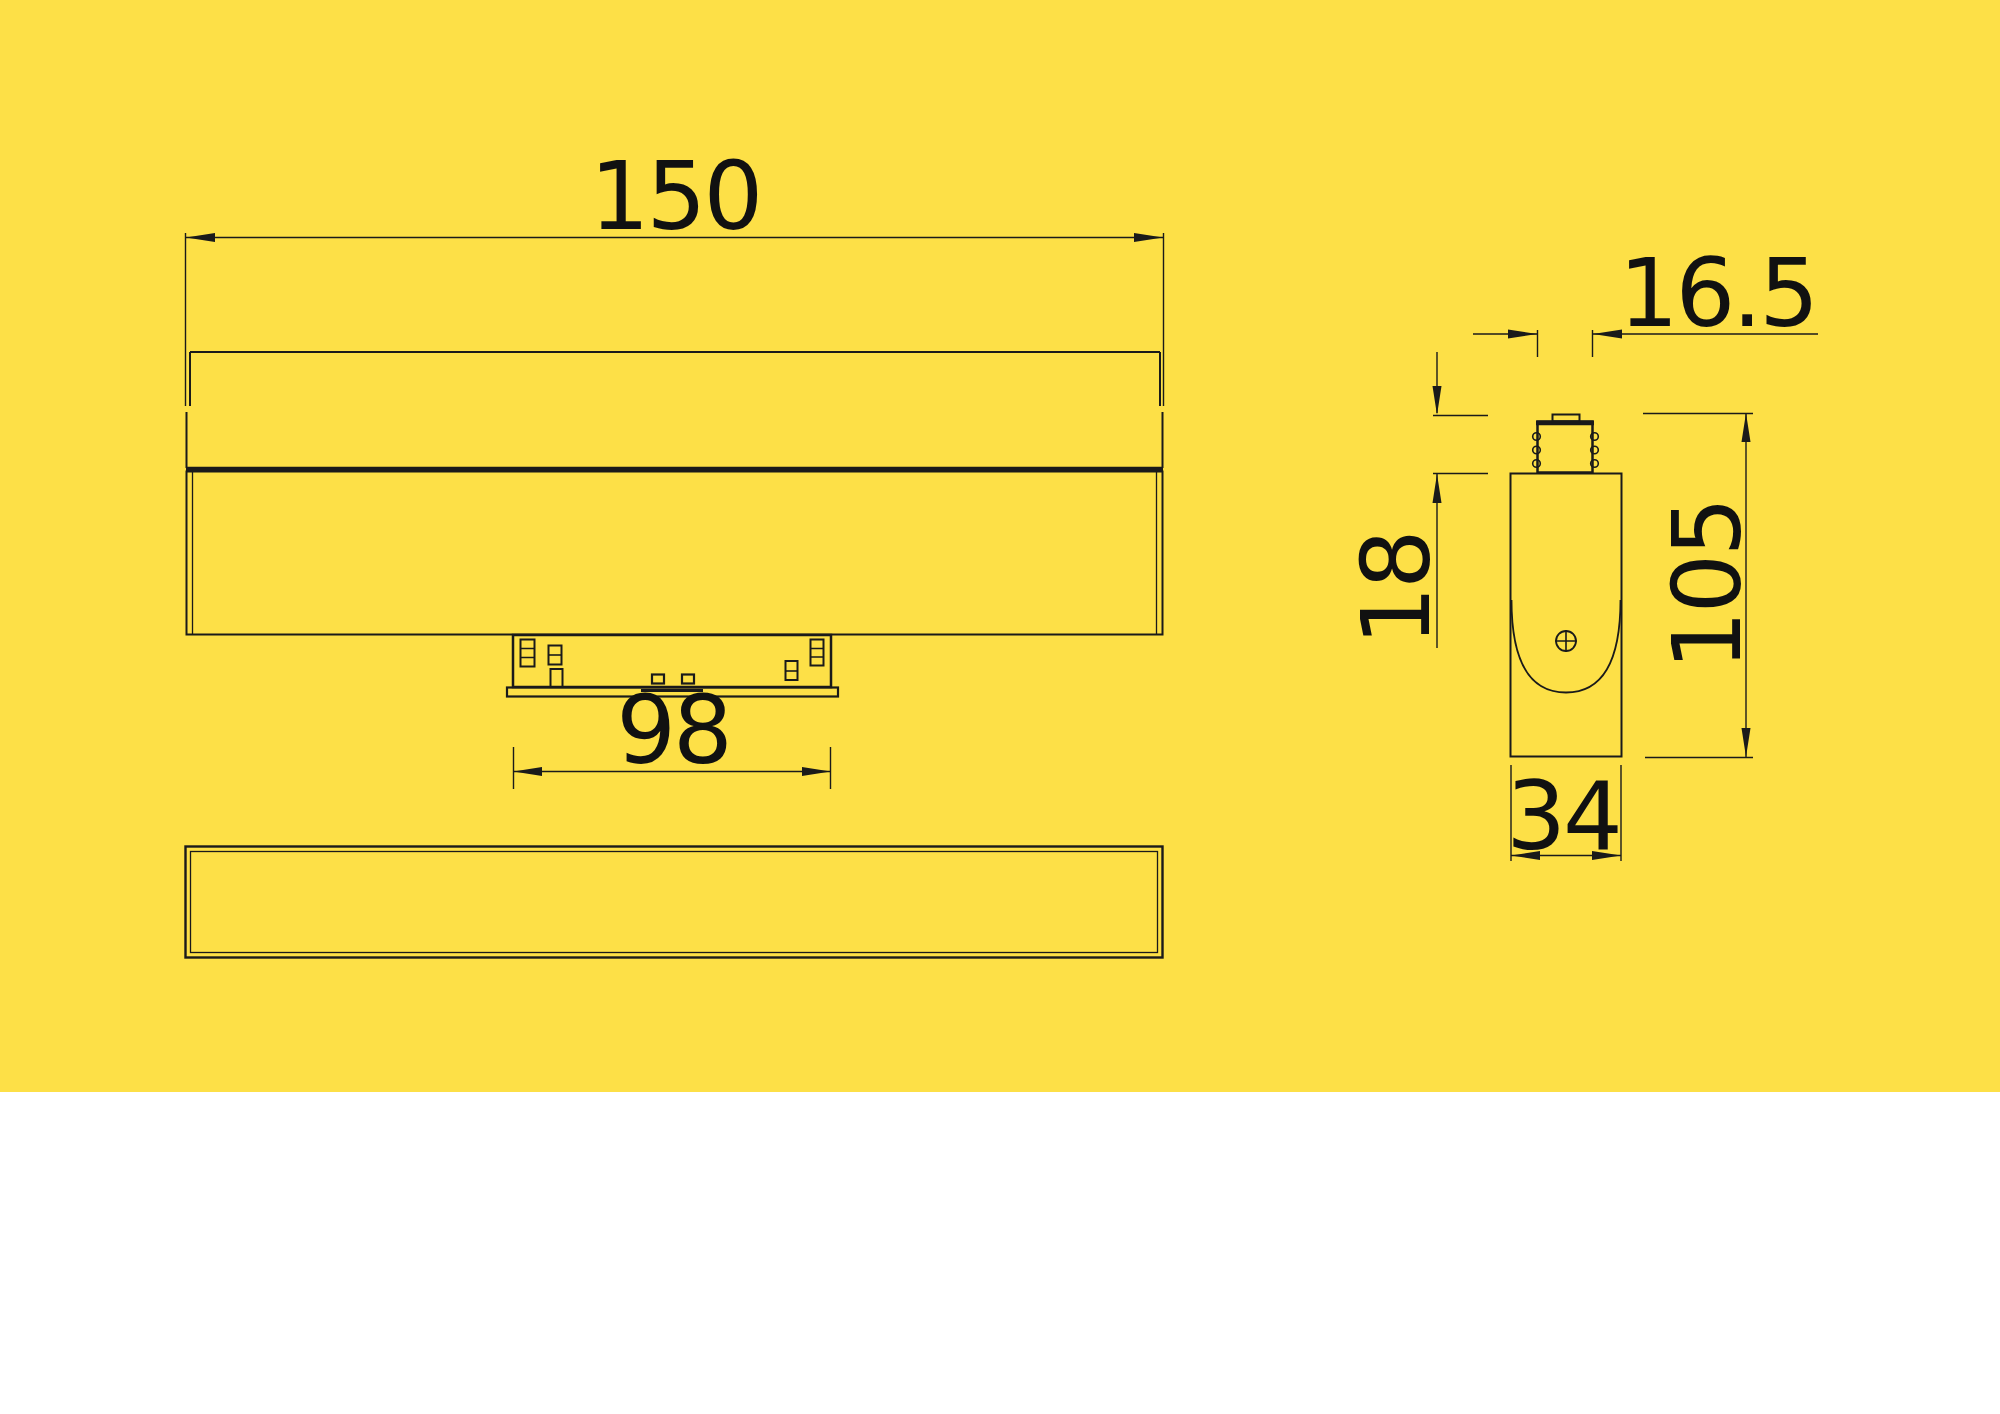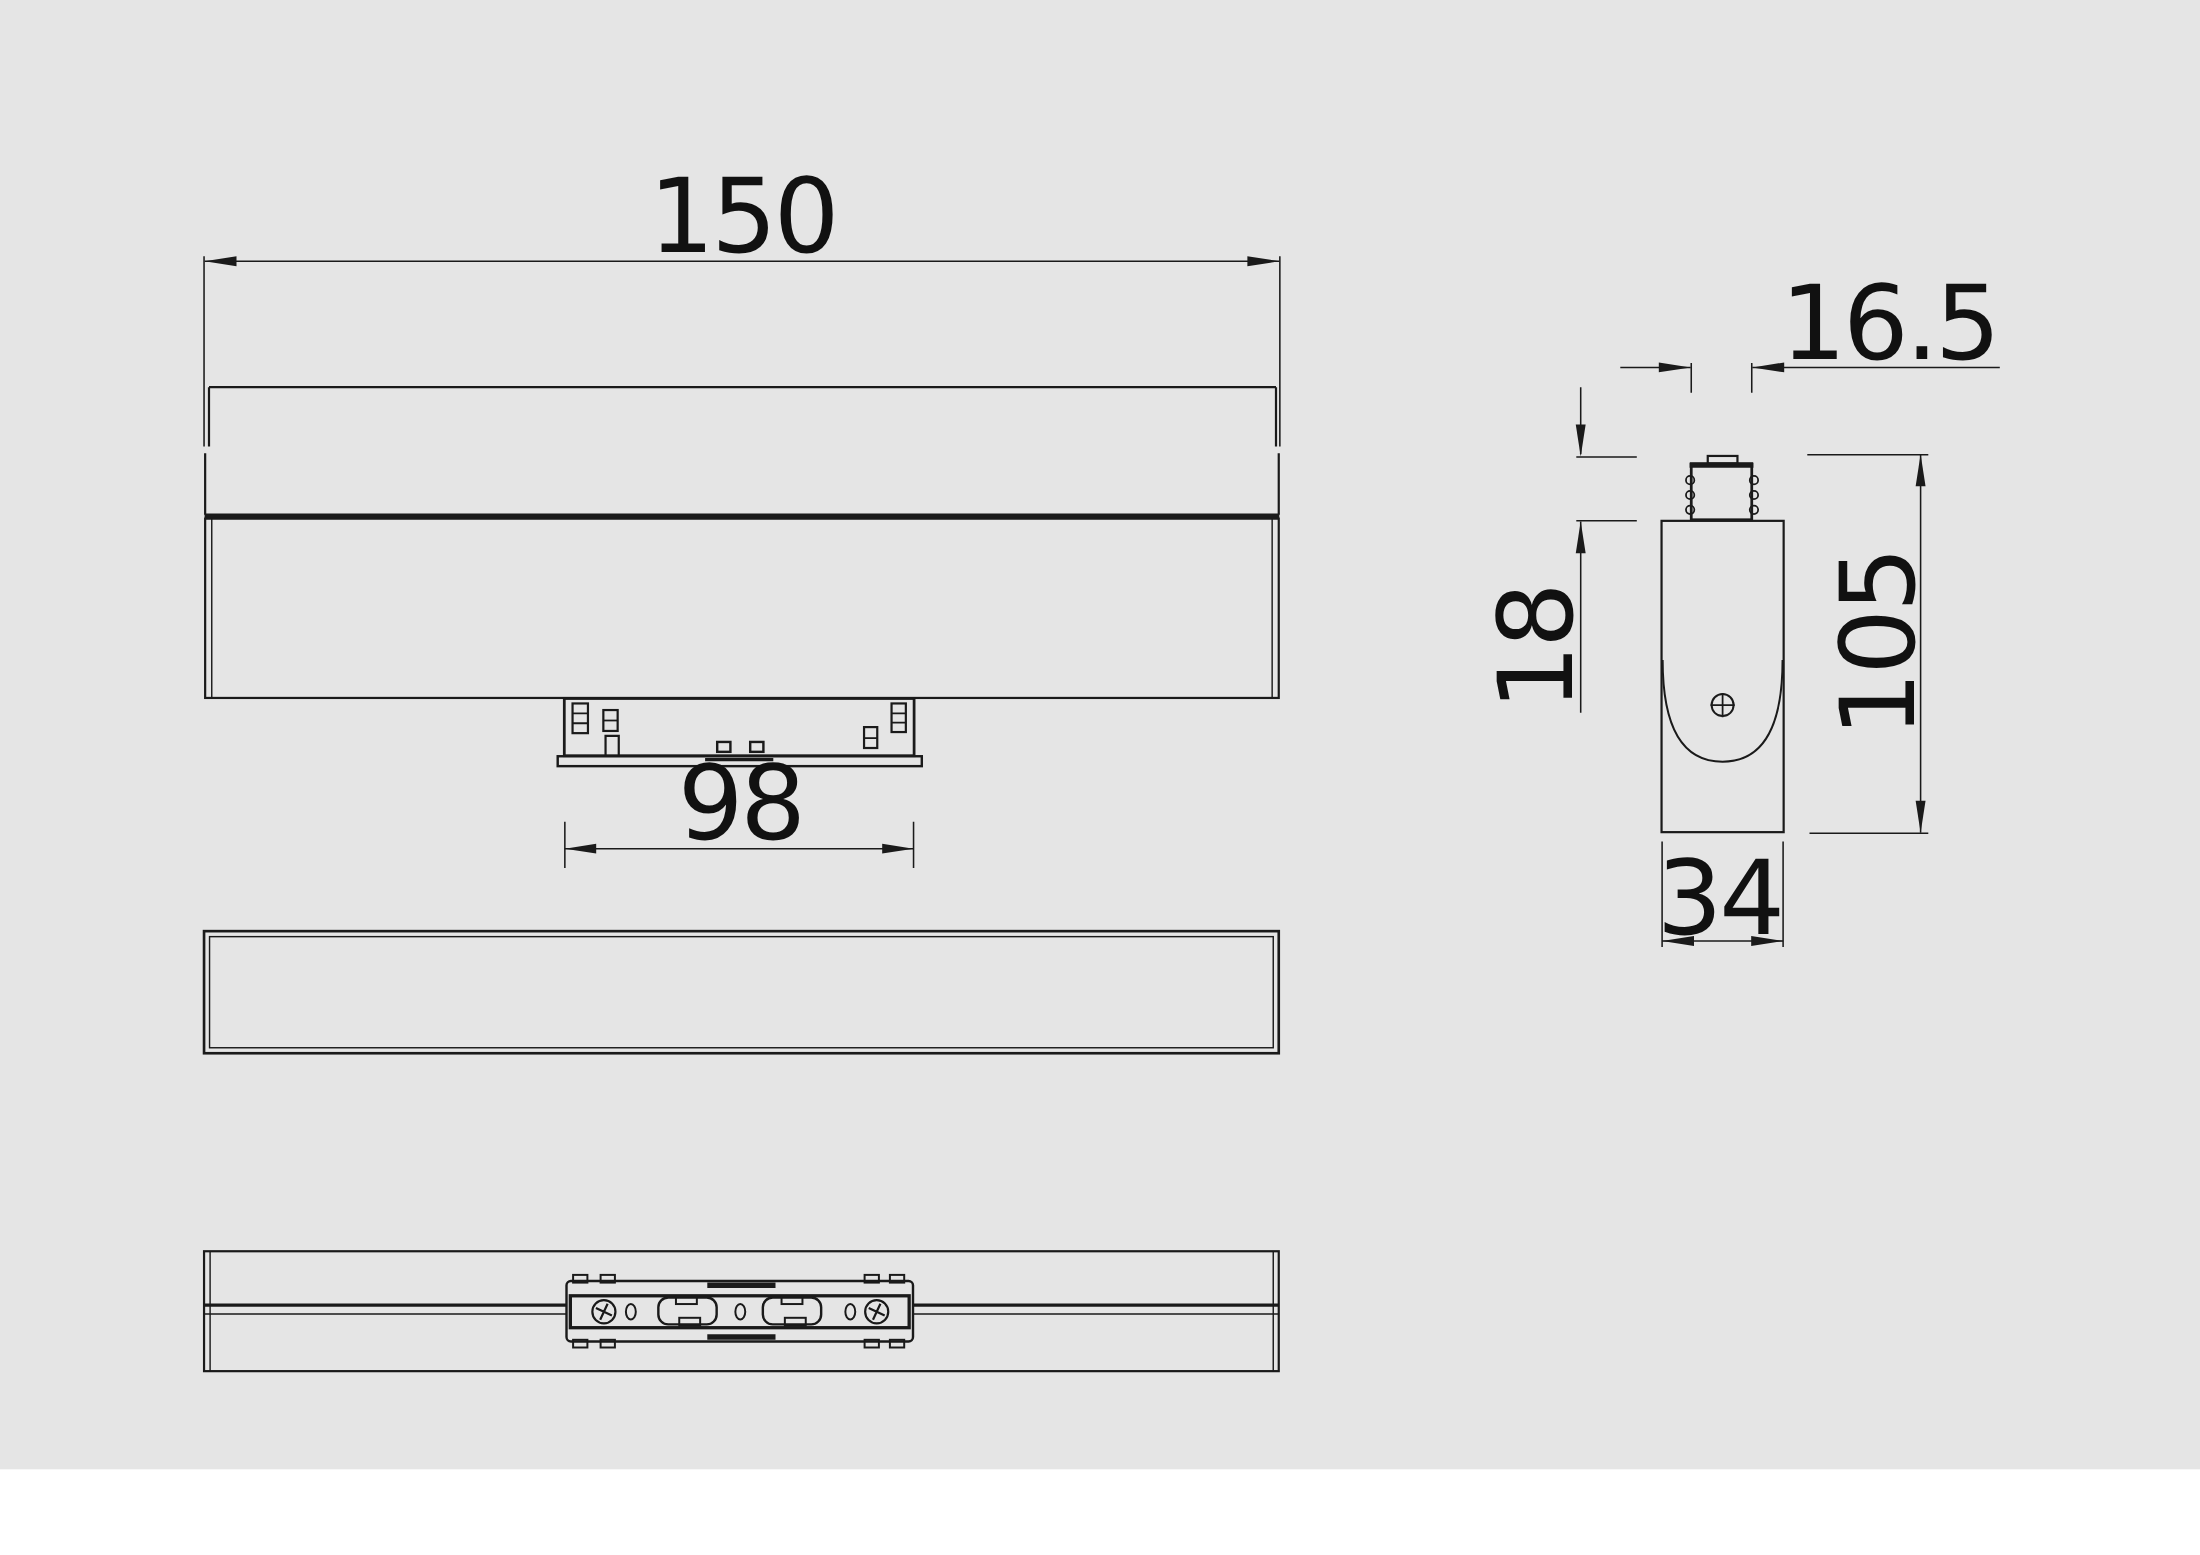--- a/index.html
+++ b/index.html
@@ -1,16 +1,16 @@
 <!DOCTYPE html>
 <html><head>
 <meta charset="utf-8">
 <style>
   html,body{margin:0;padding:0;background:#ffffff;}
-  #stage{position:relative;width:2000px;height:1336px;background:#e5e5e5;overflow:hidden;
+  #stage{position:relative;width:2000px;height:1092px;background:#fde047;overflow:hidden;
          font-family:"DejaVu Sans","Liberation Sans",sans-serif;}
   svg{position:absolute;left:0;top:0;}
   .ln{stroke:#1a1a1a;fill:none;}
   .ar{fill:#1a1a1a;stroke:none;}
   .dimtext{fill:#111;font-size:94px;letter-spacing:-3px;}
 </style>
 </head>
 <body>
 
 <div id="stage">

